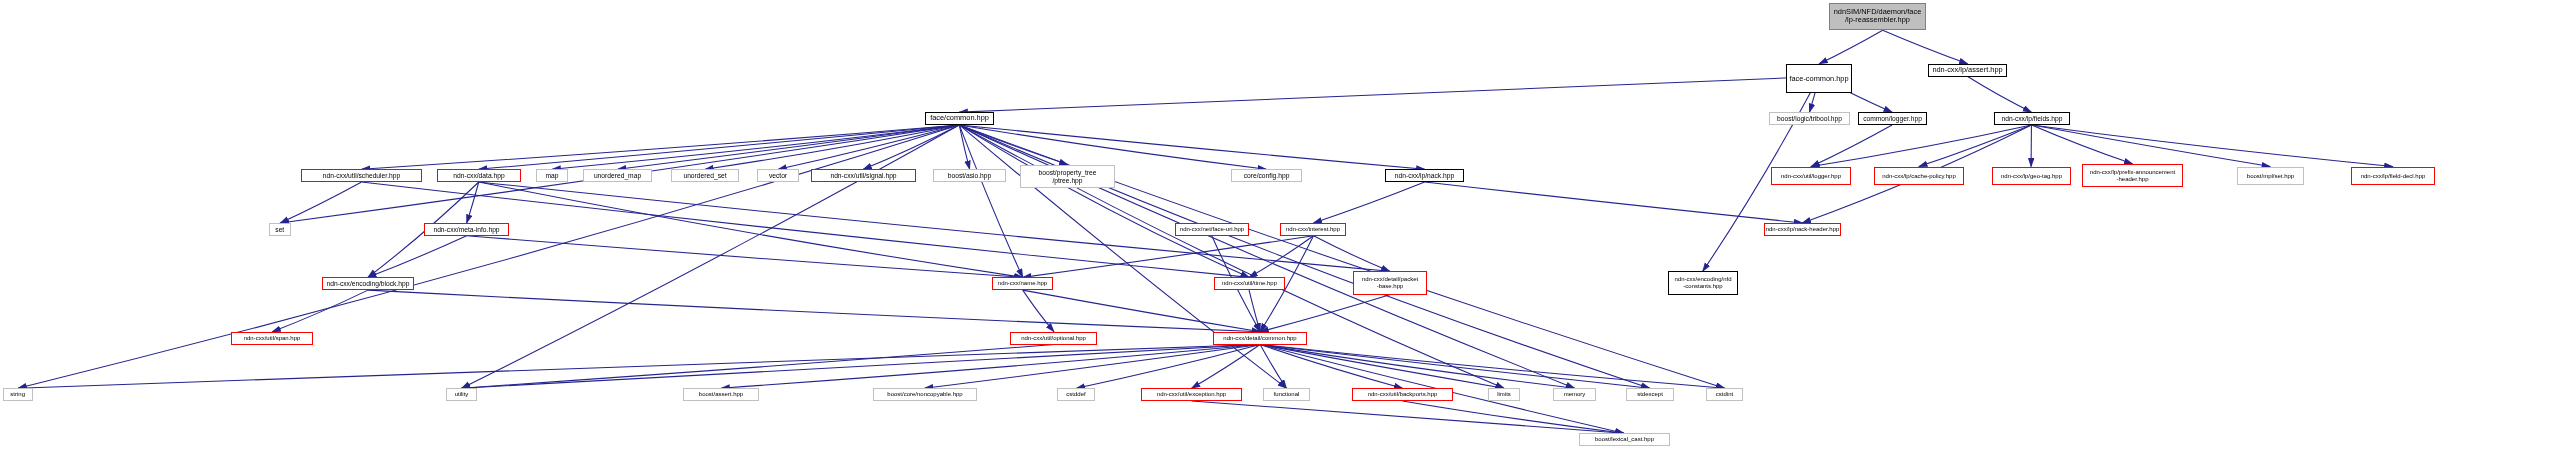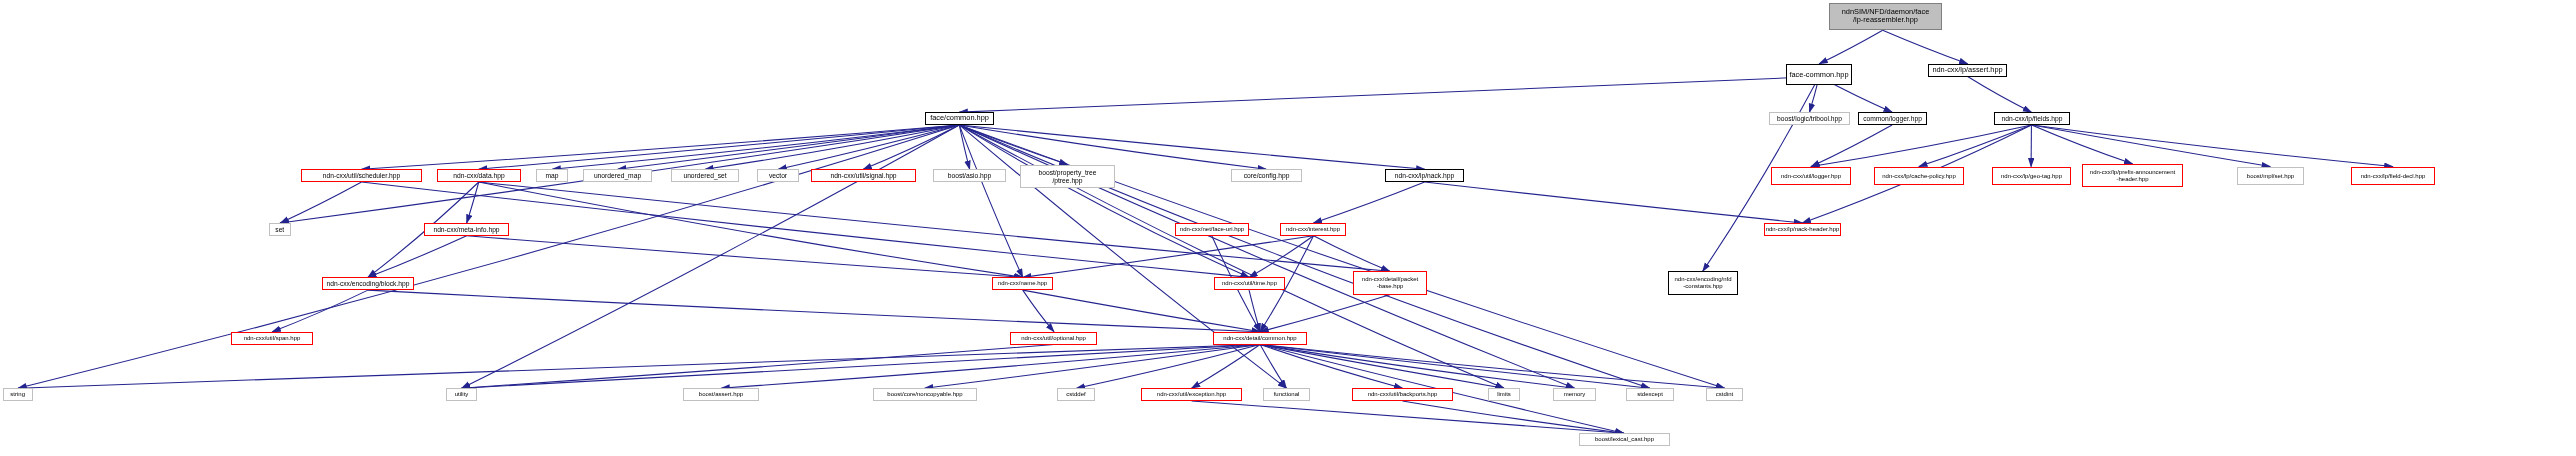--- a/index.html
+++ b/index.html
@@ -95,23 +95,23 @@
         <path d="M1876,513 Q2097.6448,548.75 2344,578" marker-end="url(#arrow)"></path>
         <path d="M1876,513 Q2180.4,548.75 2456,578" marker-end="url(#arrow)"></path>
         <path d="M1876,513 Q2207.35,548.75 2567.5,578" marker-end="url(#arrow)"></path>
         <path d="M1876,513 Q2161.0456,585.6 2417.5,645" marker-end="url(#arrow)"></path>
         <path d="M1569,513 Q1113.6,548.75 687,578" marker-end="url(#arrow)"></path>
         <path d="M1774,597 Q2110.15,623.4 2417.5,645" marker-end="url(#arrow)"></path>
         <path d="M2088,597 Q2244.0512,623.4 2417.5,645" marker-end="url(#arrow)"></path>
       </g>
   </svg>
   <div id="node-layer">
-      <div class="node root" style="left: 1829px; top: 2.7px; width: 113px; height: 27.5px; font-size: 7.4px;"><span>ndnSIM/NFD/daemon/face
+      <div class="node root" style="left: 1829px; top: 2.7px; width: 97px; height: 27.5px; font-size: 7.4px;"><span>ndnSIM/NFD/daemon/face
 /lp-reassembler.hpp</span></div>
-      <div class="node black" style="left: 1786px; top: 64px; width: 66px; height: 21px; font-size: 7.4px;"><span>face-common.hpp</span></div>
+      <div class="node black" style="left: 1786px; top: 64px; width: 66px; height: 29px; font-size: 7.4px;"><span>face-common.hpp</span></div>
       <div class="node black" style="left: 1928px; top: 64px; width: 79px; height: 12.8px; font-size: 7.4px;"><span>ndn-cxx/lp/assert.hpp</span></div>
       <div class="node black" style="left: 925px; top: 112px; width: 69px; height: 12.8px; font-size: 7.4px;"><span>face/common.hpp</span></div>
       <div class="node gray" style="left: 1769px; top: 112px; width: 81px; height: 12.8px; font-size: 6.7px;"><span>boost/logic/tribool.hpp</span></div>
       <div class="node black" style="left: 1858px; top: 112px; width: 69px; height: 12.8px; font-size: 6.7px;"><span>common/logger.hpp</span></div>
       <div class="node black" style="left: 1994px; top: 112px; width: 76px; height: 12.8px; font-size: 6.7px;"><span>ndn-cxx/lp/fields.hpp</span></div>
       <div class="node red" style="left: 301px; top: 169px; width: 121px; height: 12.8px; font-size: 6.7px;"><span>ndn-cxx/util/scheduler.hpp</span></div>
       <div class="node red" style="left: 437px; top: 169px; width: 84px; height: 12.8px; font-size: 6.7px;"><span>ndn-cxx/data.hpp</span></div>
       <div class="node gray" style="left: 536px; top: 169px; width: 32px; height: 12.8px; font-size: 6.7px;"><span>map</span></div>
       <div class="node gray" style="left: 583px; top: 169px; width: 69px; height: 12.8px; font-size: 6.7px;"><span>unordered_map</span></div>
       <div class="node gray" style="left: 671px; top: 169px; width: 68px; height: 12.8px; font-size: 6.7px;"><span>unordered_set</span></div>

